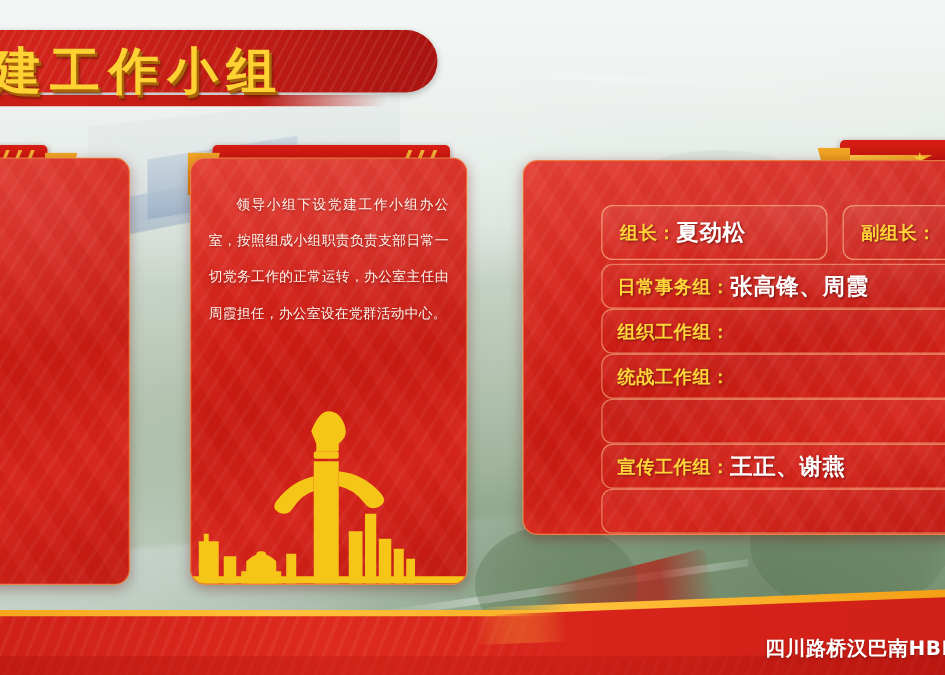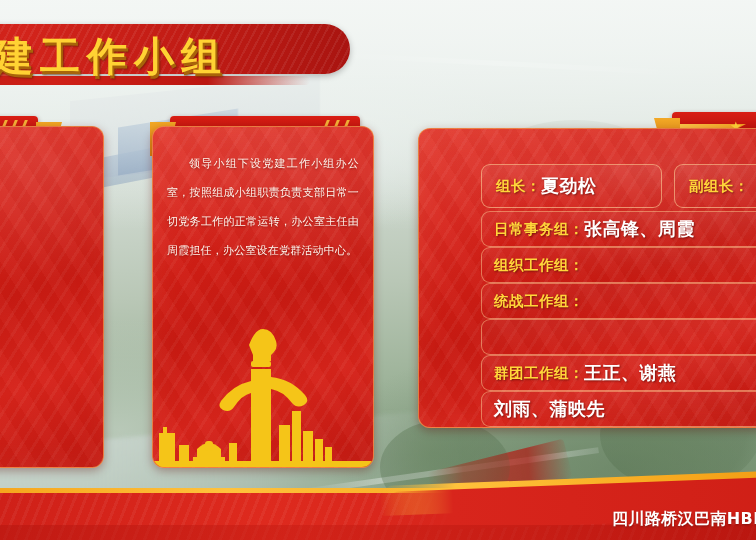--- a/index.html
+++ b/index.html
@@ -354,25 +354,24 @@
     </div>
     <div class="r-row" style="top:118px;">
       <span class="lbl">组织工作组：</span>
     </div>
     <div class="r-row" style="top:154px;">
       <span class="lbl">统战工作组：</span>
     </div>
     <div class="r-row" style="top:190px;">
     </div>
     <div class="r-row" style="top:226px;">
-      <span class="lbl">群团工作组：</span>
+      <span class="lbl">宣传工作组：</span>
       <span class="val">王正、谢燕</span>
     </div>
     <div class="r-row" style="top:262px;">
-      <span class="val">刘雨、蒲映先</span>
     </div>
   </div>
 
   <div class="bottom-gold"></div>
   <div class="bottom-band">
     <div class="bottom-band-sheen"></div>
   </div>
   <div class="bottom-wave"></div>
   <div class="bottom-wave-red"></div>
   <div class="bottom-dark"></div>

